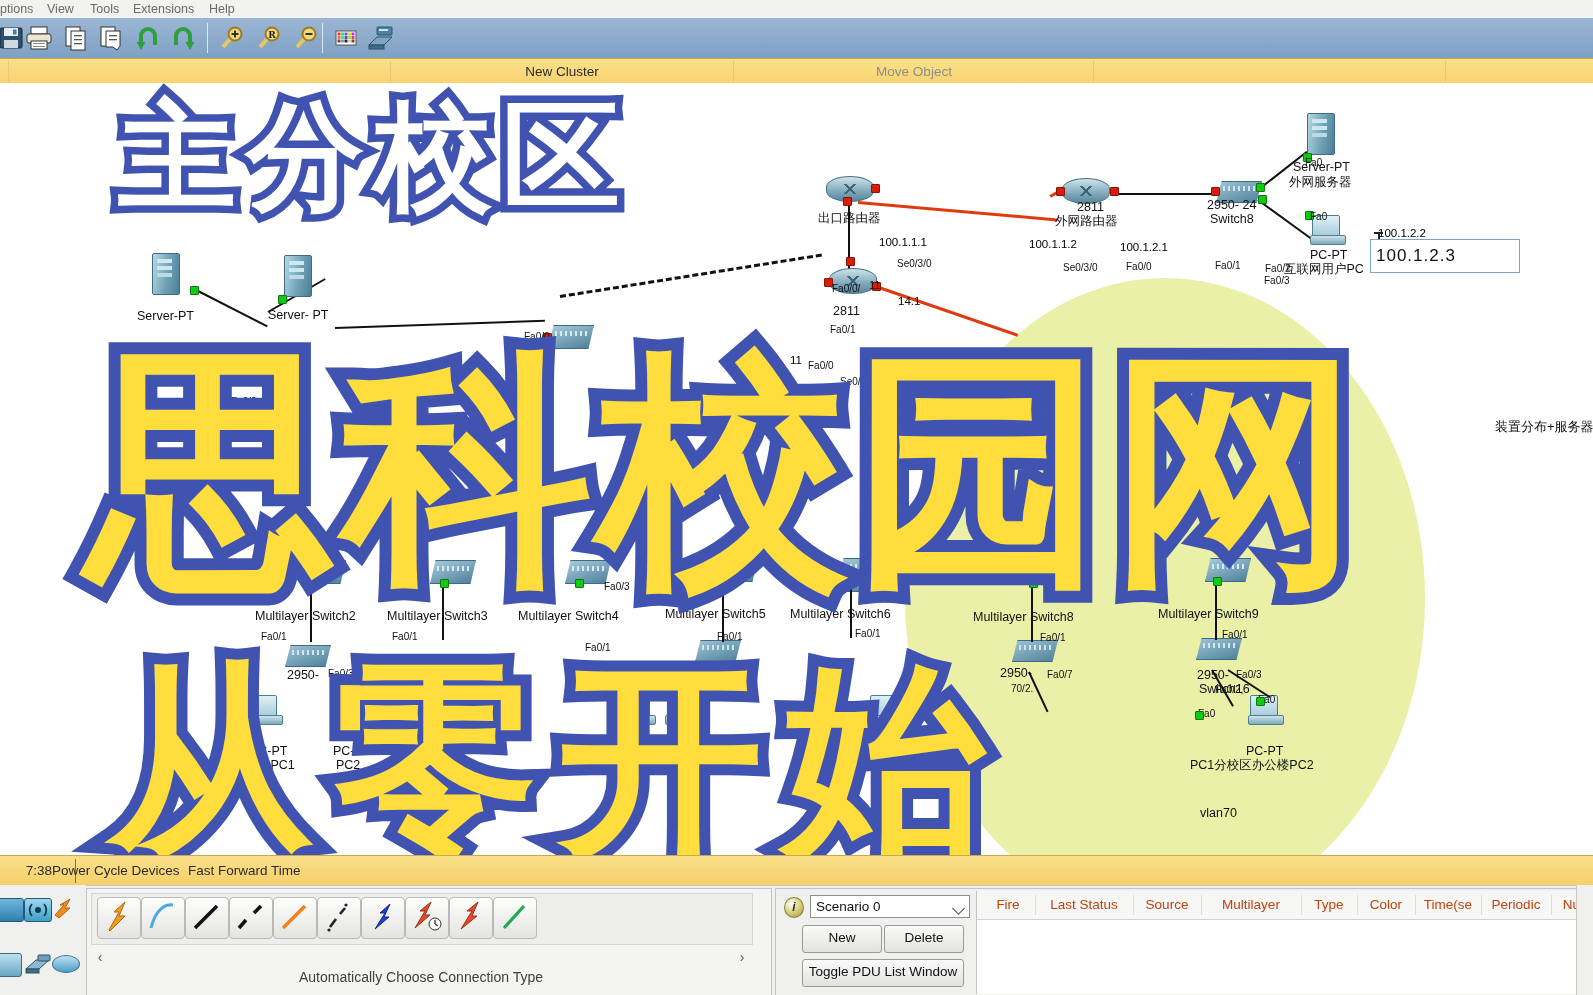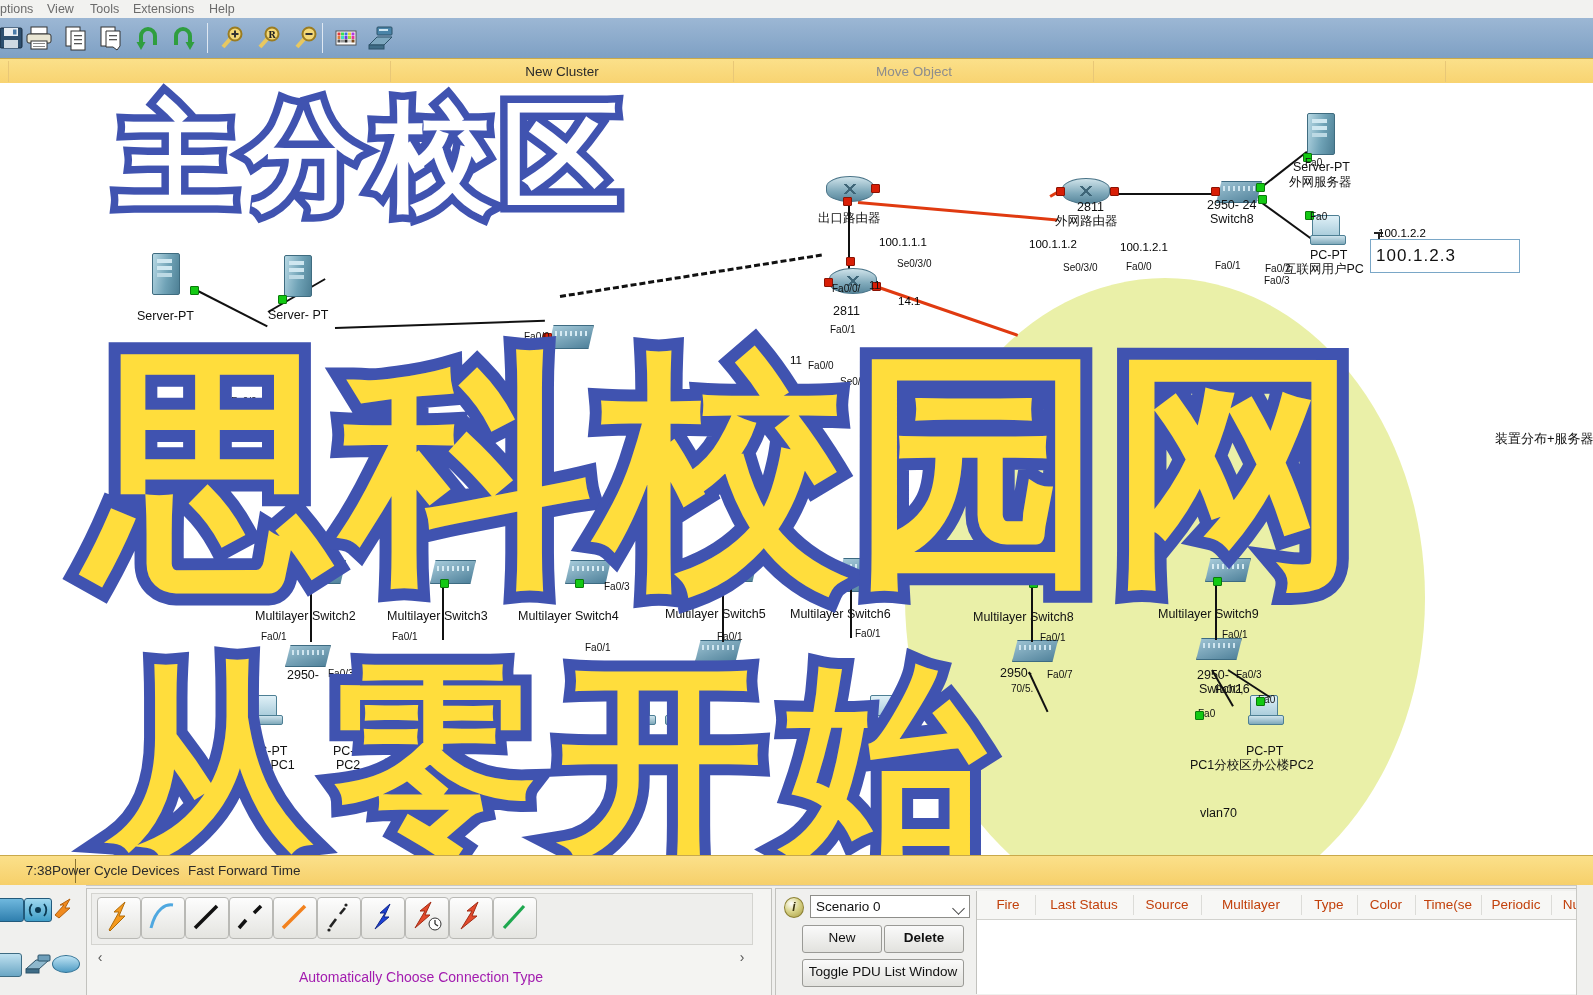--- a/index.html
+++ b/index.html
@@ -125,21 +125,21 @@
   .connbox{position:absolute;left:86px;top:888px;width:684px;height:107px;
            background:#f4f4f2;border:1px solid #c2c2be;}
   .conn-grid{position:absolute;left:4px;top:4px;width:660px;height:50px;
            background:#eeeeec;border:1px solid #d4d4d0;}
   .cbtn{position:absolute;top:8px;width:42px;height:40px;border:1px solid #b9b9b5;
         border-radius:4px;background:linear-gradient(#fdfdfd,#e4e4e0);cursor:pointer;}
   .scrollrow{position:absolute;left:4px;top:58px;width:660px;height:20px;}
   .scrollrow .arrow{position:absolute;top:0;width:18px;height:20px;
         font-size:14px;color:#555;text-align:center;line-height:20px;cursor:pointer;}
   .autolbl{position:absolute;left:4px;top:80px;width:660px;text-align:center;
-        font-size:14px;color:#a21caf;}
+        font-size:14px;color:#404040;}
 
   .simpanel{position:absolute;left:775px;top:888px;width:818px;height:107px;
             background:#f0f0ee;border:1px solid #c2c2be;}
   .scenario-row{position:absolute;left:8px;top:6px;width:190px;height:24px;}
   .sel{position:absolute;left:26px;top:0;width:160px;height:23px;background:#fff;
        border:1px solid #8e8e8a;font-size:13.5px;line-height:21px;color:#111;
        padding-left:5px;box-sizing:border-box;}
   .sel .chev{position:absolute;right:6px;top:8px;width:8px;height:8px;
        border-left:1.5px solid #444;border-bottom:1.5px solid #444;
        transform:rotate(-45deg);}
@@ -467,21 +467,21 @@
   <div class="lbl sm" style="left:717px;top:548px">Fa0/1</div>
   <div class="lbl sm" style="left:855px;top:545px">Fa0/1</div>
   <div class="lbl sm" style="left:1040px;top:549px">Fa0/1</div>
   <div class="lbl sm" style="left:1222px;top:546px">Fa0/1</div>
   <div class="lbl sm" style="left:604px;top:498px">Fa0/3</div>
   <div class="lbl sm" style="left:863px;top:508px">Fa0/3</div>
   <div class="lbl dev" style="left:287px;top:586px">2950-</div>
   <div class="lbl sm" style="left:328px;top:585px">Fa0/3</div>
   <div class="lbl dev" style="left:1000px;top:584px">2950-</div>
   <div class="lbl sm" style="left:1047px;top:586px">Fa0/7</div>
-  <div class="lbl sm" style="left:1011px;top:600px">70/5.</div>
+  <div class="lbl sm" style="left:1011px;top:600px">70/2.</div>
   <div class="lbl dev" style="left:1197px;top:586px">2950-</div>
   <div class="lbl sm" style="left:1236px;top:586px">Fa0/3</div>
   <div class="lbl dev" style="left:1199px;top:600px">Switch16</div>
   <div class="lbl sm" style="left:1215px;top:601px">Fa0/2,</div>
   <div class="lbl sm" style="left:1198px;top:625px">Fa0</div>
   <div class="lbl sm" style="left:1258px;top:611px">Fa0</div>
 
   <div class="link" style="left:311px;top:500px;width:58px;transform:rotate(90deg);"></div>
   <div class="link" style="left:443px;top:500px;width:56px;transform:rotate(90deg);"></div>
   <div class="link" style="left:723px;top:498px;width:60px;transform:rotate(90deg);"></div>
@@ -495,21 +495,21 @@
   <div class="port" style="left:308px;top:496px;"></div>
   <div class="port" style="left:440px;top:496px;"></div>
   <div class="port" style="left:575px;top:496px;"></div>
   <div class="port" style="left:720px;top:494px;"></div>
   <div class="port" style="left:848px;top:494px;"></div>
   <div class="port" style="left:1029px;top:496px;"></div>
   <div class="port" style="left:1213px;top:494px;"></div>
   <div class="port" style="left:1195px;top:628px;"></div>
   <div class="port" style="left:1256px;top:614px;"></div>
 
-  <div class="lbl dev" style="left:1495px;top:350px;font-size:13px;">装置分布+服务器</div>
+  <div class="lbl dev" style="left:1495px;top:338px;font-size:13px;">装置分布+服务器</div>
 
   <div class="lbl dev" style="left:1200px;top:724px;font-size:12.5px;">vlan70</div>
 
   <div class="mousecur"></div>
 </div>
 
 <div class="icaret">
     <span></span>
   </div>
 <div class="ipedit">
@@ -616,21 +616,21 @@
 
 <div class="simpanel">
   <div class="scenario-row">
     <div class="iico">i</div>
     <div class="sel">
       <span>Scenario 0</span>
       <span class="chev"></span>
     </div>
   </div>
   <div class="pbtn" style="left:26px;top:36px;width:78px;">New</div>
-  <div class="pbtn" style="left:108px;top:36px;width:78px;font-weight:bold;">Delete</div>
+  <div class="pbtn" style="left:108px;top:36px;width:78px;">Delete</div>
   <div class="pbtn" style="left:26px;top:70px;width:160px;">Toggle PDU List Window</div>
 
   <div class="evtable">
     <div class="evhdr">
       <div class="th" style="left:4px;width:54px">Fire</div>
       <div class="sep" style="left:58px"></div>
       <div class="th" style="left:58px;width:98px">Last Status</div>
       <div class="sep" style="left:156px"></div>
       <div class="th" style="left:156px;width:68px">Source</div>
       <div class="sep" style="left:224px"></div>

